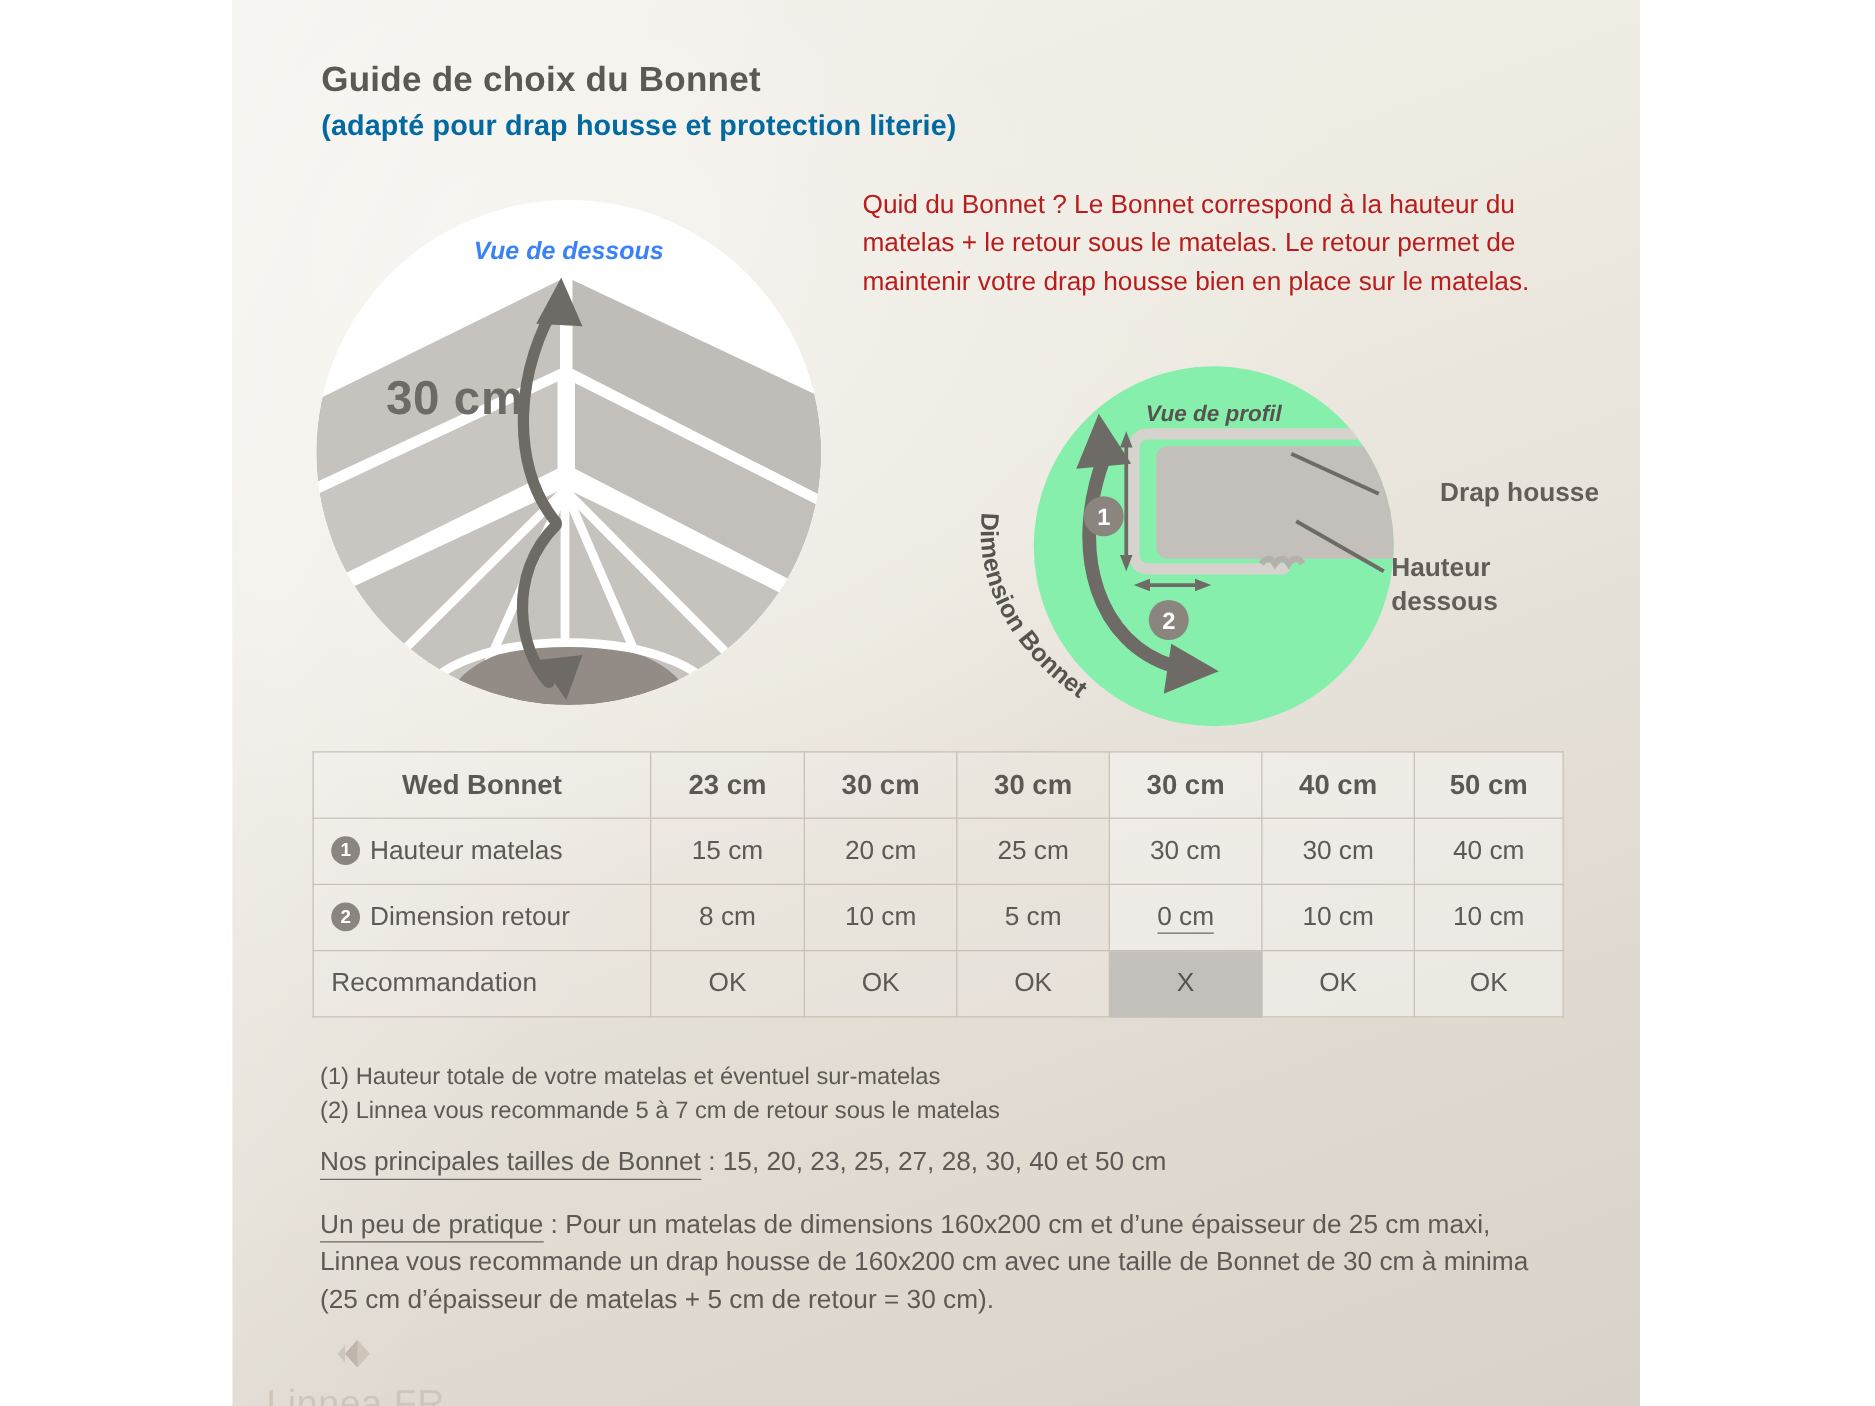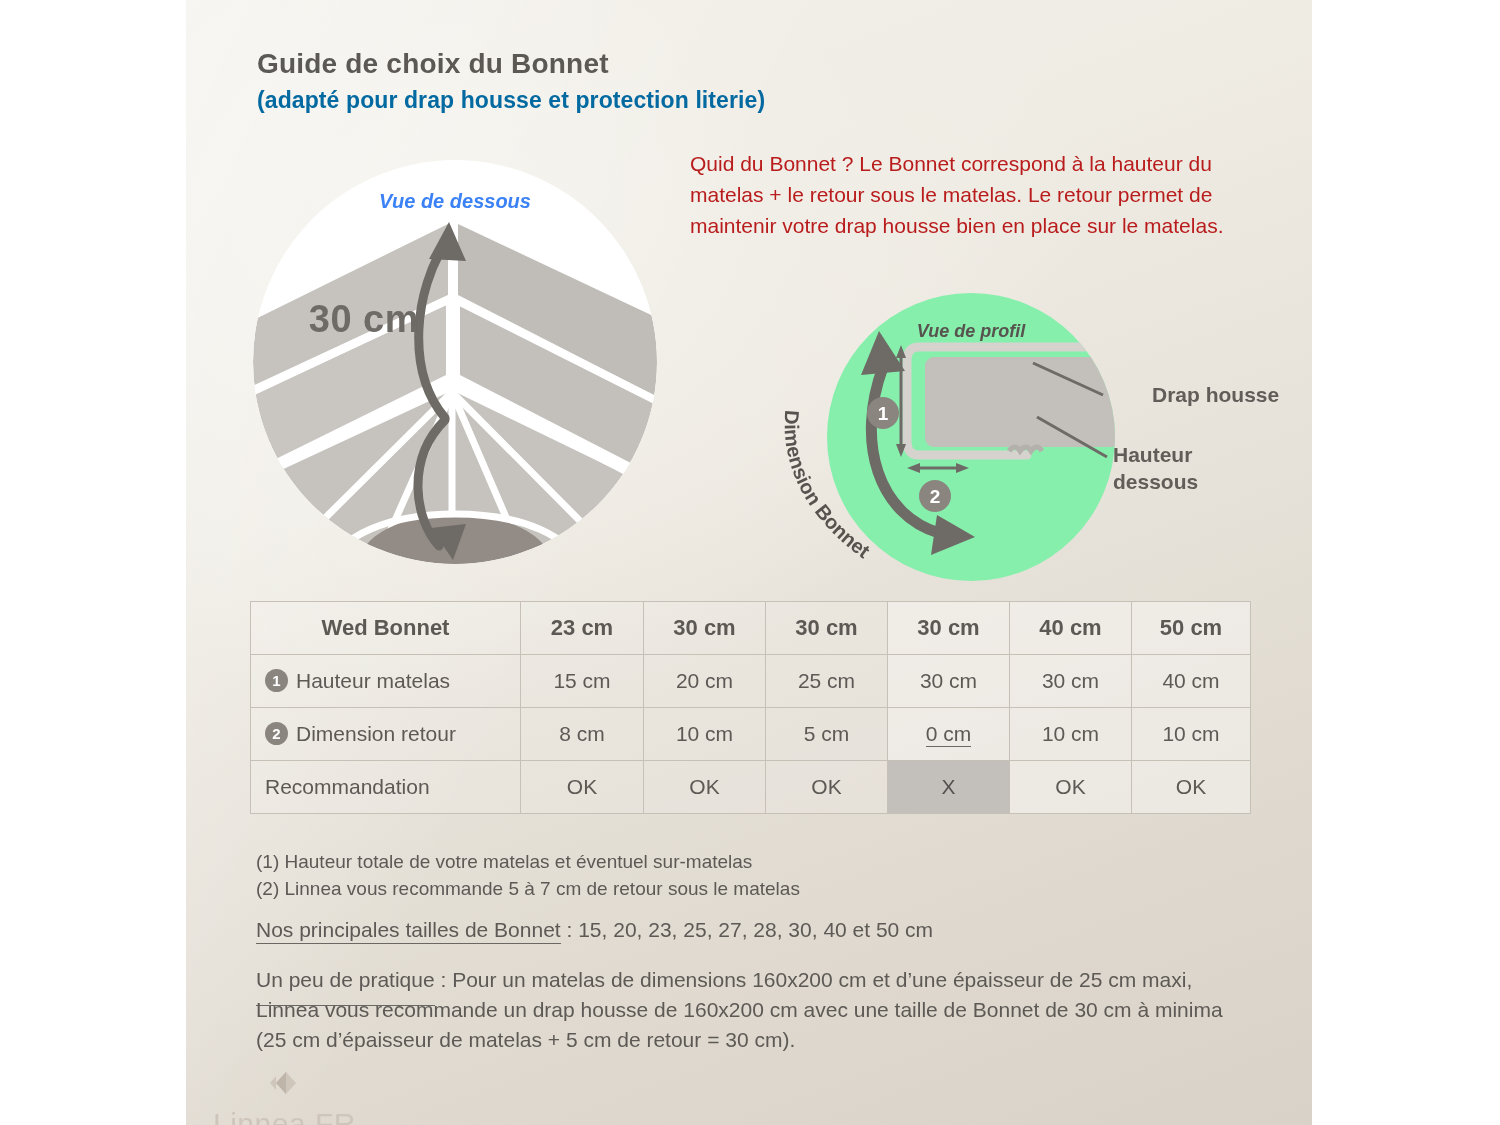--- a/index.html
+++ b/index.html
@@ -85,21 +85,21 @@
     line-height:23px; text-align:center; margin-right:8px; vertical-align:2px;
   }
   .lab-text{ display:inline-block; }
   .uline { border-bottom:1.5px solid #6b6763; padding-bottom:1px; }
 
   
   #notes { position:absolute; left:256px; top:848px; font-size:19px; line-height:27px; color:#5d5955; }
   #sizes { position:absolute; left:256px; top:918px; font-size:21px; color:#5d5955; }
   #sizes .u { border-bottom:1.5px solid #6b6763; padding-bottom:2px; }
   #practice { position:absolute; left:256px; top:965px; width:1000px; font-size:21px; line-height:30px; color:#5d5955; }
-  #practice .u { border-bottom:1.5px solid #6b6763; padding-bottom:14px; }
+  #practice .u { border-bottom:1.5px solid #6b6763; padding-bottom:2px; }
 
   
   #logo { position:absolute; left:213px; top:1070px; display:flex; align-items:center; gap:11px;flex-direction:column; }
   #logo-text { font-size:30px; color:#cfc6bb; letter-spacing:.5px; }
 </style>
 </head>
 <body>
 
 <div id="page">
   <div id="panel"></div>

